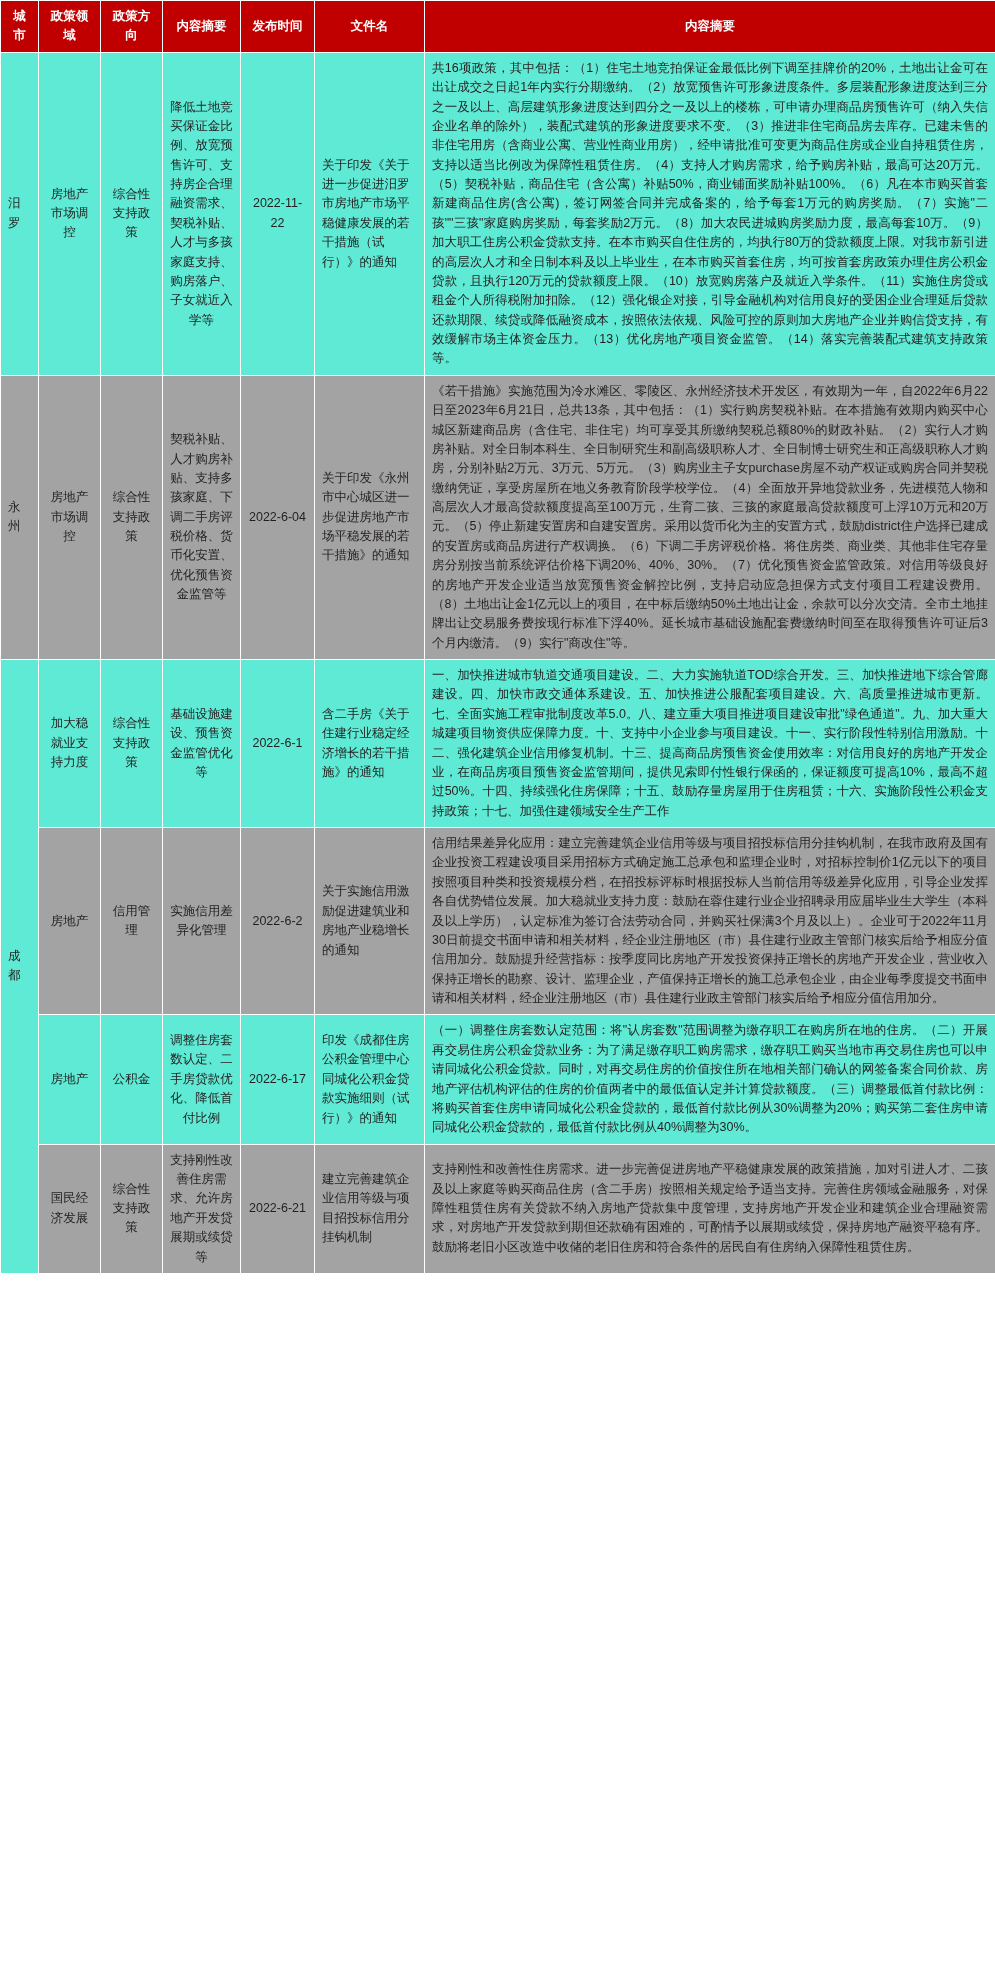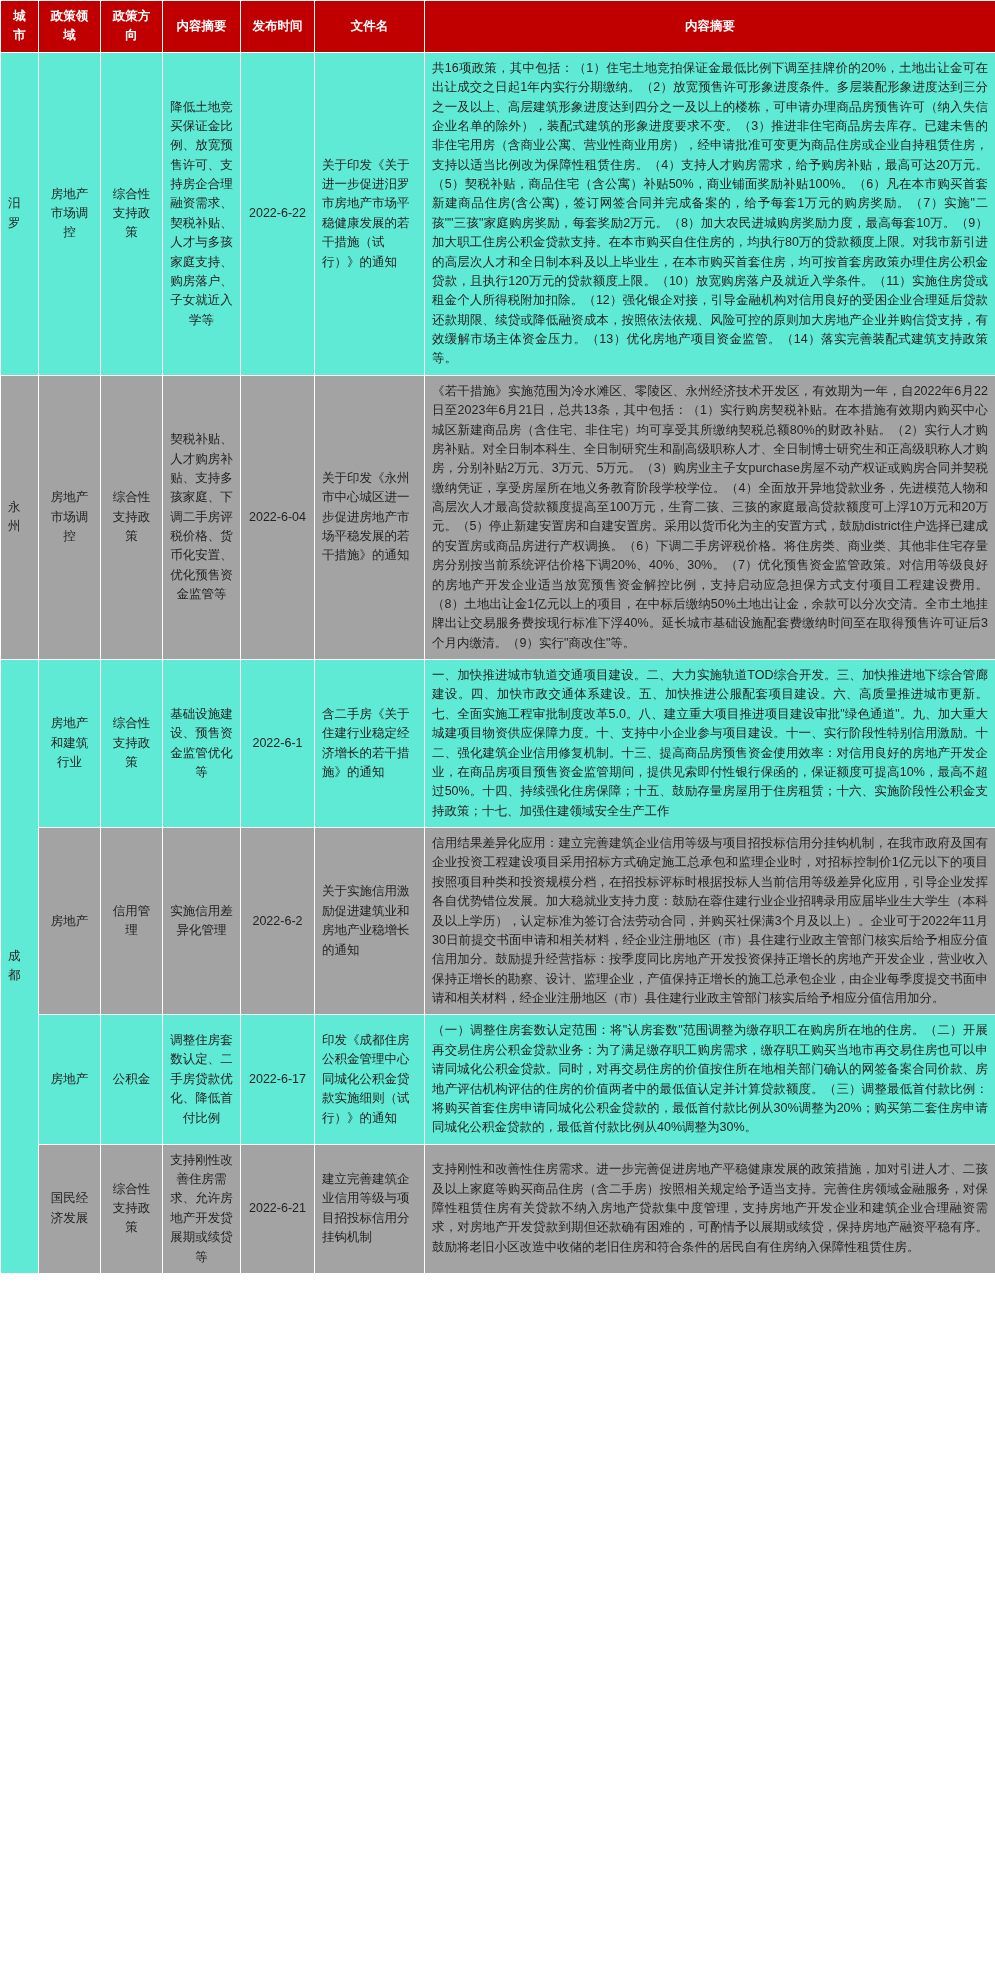--- a/index.html
+++ b/index.html
@@ -132,38 +132,38 @@
         <th>内容摘要</th>
       </tr>
     </thead>
     <tbody>
 
       <tr>
         <td class="city" rowspan="1">汨罗</td>
         <td class="center">房地产市场调控</td>
         <td class="center">综合性支持政策</td>
         <td class="center">降低土地竞买保证金比例、放宽预售许可、支持房企合理融资需求、契税补贴、人才与多孩家庭支持、购房落户、子女就近入学等</td>
-        <td class="center">2022-6-22</td>
+        <td class="center">2022-11-22</td>
         <td class="docname">关于印发《关于进一步促进汨罗市房地产市场平稳健康发展的若干措施（试行）》的通知</td>
         <td class="summary">共16项政策，其中包括：（1）住宅土地竞拍保证金最低比例下调至挂牌价的20%，土地出让金可在出让成交之日起1年内实行分期缴纳。（2）放宽预售许可形象进度条件。多层装配形象进度达到三分之一及以上、高层建筑形象进度达到四分之一及以上的楼栋，可申请办理商品房预售许可（纳入失信企业名单的除外），装配式建筑的形象进度要求不变。（3）推进非住宅商品房去库存。已建未售的非住宅用房（含商业公寓、营业性商业用房），经申请批准可变更为商品住房或企业自持租赁住房，支持以适当比例改为保障性租赁住房。（4）支持人才购房需求，给予购房补贴，最高可达20万元。（5）契税补贴，商品住宅（含公寓）补贴50%，商业铺面奖励补贴100%。（6）凡在本市购买首套新建商品住房(含公寓)，签订网签合同并完成备案的，给予每套1万元的购房奖励。（7）实施"二孩""三孩"家庭购房奖励，每套奖励2万元。（8）加大农民进城购房奖励力度，最高每套10万。（9）加大职工住房公积金贷款支持。在本市购买自住住房的，均执行80万的贷款额度上限。对我市新引进的高层次人才和全日制本科及以上毕业生，在本市购买首套住房，均可按首套房政策办理住房公积金贷款，且执行120万元的贷款额度上限。（10）放宽购房落户及就近入学条件。（11）实施住房贷或租金个人所得税附加扣除。（12）强化银企对接，引导金融机构对信用良好的受困企业合理延后贷款还款期限、续贷或降低融资成本，按照依法依规、风险可控的原则加大房地产企业并购信贷支持，有效缓解市场主体资金压力。（13）优化房地产项目资金监管。（14）落实完善装配式建筑支持政策等。</td>
       </tr>
 
       <tr class="alt">
         <td class="city" rowspan="1">永州</td>
         <td class="center">房地产市场调控</td>
         <td class="center">综合性支持政策</td>
         <td class="center">契税补贴、人才购房补贴、支持多孩家庭、下调二手房评税价格、货币化安置、优化预售资金监管等</td>
         <td class="center">2022-6-04</td>
         <td class="docname">关于印发《永州市中心城区进一步促进房地产市场平稳发展的若干措施》的通知</td>
         <td class="summary">《若干措施》实施范围为冷水滩区、零陵区、永州经济技术开发区，有效期为一年，自2022年6月22日至2023年6月21日，总共13条，其中包括：（1）实行购房契税补贴。在本措施有效期内购买中心城区新建商品房（含住宅、非住宅）均可享受其所缴纳契税总额80%的财政补贴。（2）实行人才购房补贴。对全日制本科生、全日制研究生和副高级职称人才、全日制博士研究生和正高级职称人才购房，分别补贴2万元、3万元、5万元。（3）购房业主子女purchase房屋不动产权证或购房合同并契税缴纳凭证，享受房屋所在地义务教育阶段学校学位。（4）全面放开异地贷款业务，先进模范人物和高层次人才最高贷款额度提高至100万元，生育二孩、三孩的家庭最高贷款额度可上浮10万元和20万元。（5）停止新建安置房和自建安置房。采用以货币化为主的安置方式，鼓励district住户选择已建成的安置房或商品房进行产权调换。（6）下调二手房评税价格。将住房类、商业类、其他非住宅存量房分别按当前系统评估价格下调20%、40%、30%。（7）优化预售资金监管政策。对信用等级良好的房地产开发企业适当放宽预售资金解控比例，支持启动应急担保方式支付项目工程建设费用。（8）土地出让金1亿元以上的项目，在中标后缴纳50%土地出让金，余款可以分次交清。全市土地挂牌出让交易服务费按现行标准下浮40%。延长城市基础设施配套费缴纳时间至在取得预售许可证后3个月内缴清。（9）实行"商改住"等。</td>
       </tr>
 
       <tr>
         <td class="city" rowspan="4">成都</td>
-        <td class="center">房地产和建筑行业</td>
+        <td class="center">加大稳就业支持力度</td>
         <td class="center">综合性支持政策</td>
         <td class="center">基础设施建设、预售资金监管优化等</td>
         <td class="center">2022-6-1</td>
         <td class="docname">含二手房《关于住建行业稳定经济增长的若干措施》的通知</td>
         <td class="summary">一、加快推进城市轨道交通项目建设。二、大力实施轨道TOD综合开发。三、加快推进地下综合管廊建设。四、加快市政交通体系建设。五、加快推进公服配套项目建设。六、高质量推进城市更新。七、全面实施工程审批制度改革5.0。八、建立重大项目推进项目建设审批"绿色通道"。九、加大重大城建项目物资供应保障力度。十、支持中小企业参与项目建设。十一、实行阶段性特别信用激励。十二、强化建筑企业信用修复机制。十三、提高商品房预售资金使用效率：对信用良好的房地产开发企业，在商品房项目预售资金监管期间，提供见索即付性银行保函的，保证额度可提高10%，最高不超过50%。十四、持续强化住房保障；十五、鼓励存量房屋用于住房租赁；十六、实施阶段性公积金支持政策；十七、加强住建领域安全生产工作</td>
       </tr>
 
       <tr class="alt">
         <td class="center">房地产</td>
         <td class="center">信用管理</td>

